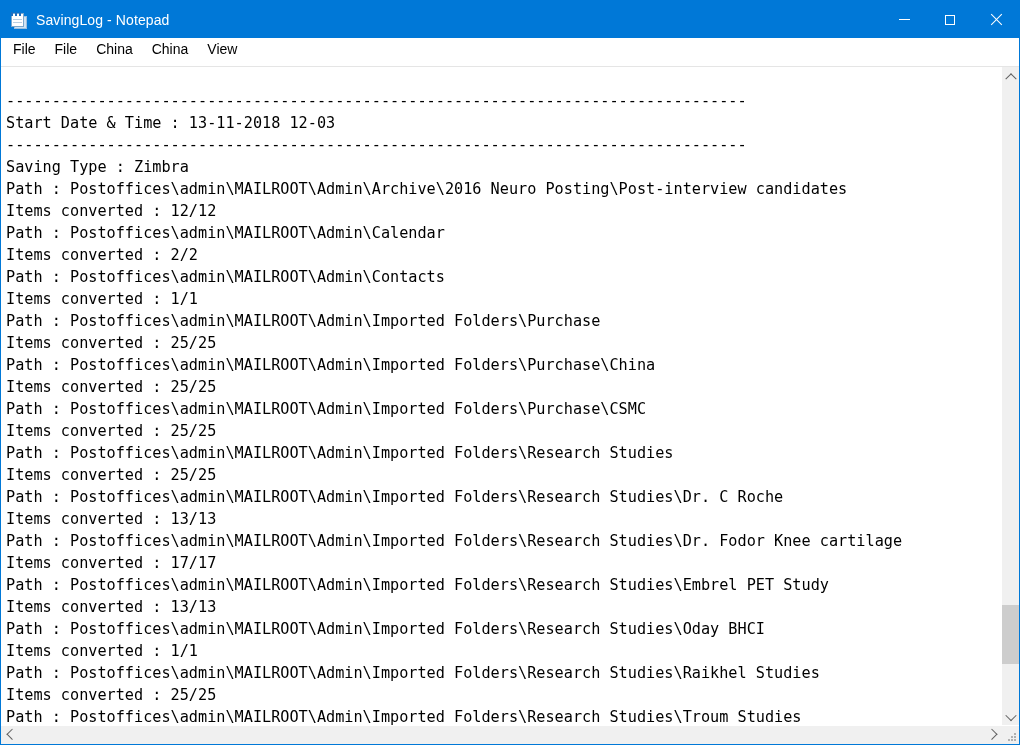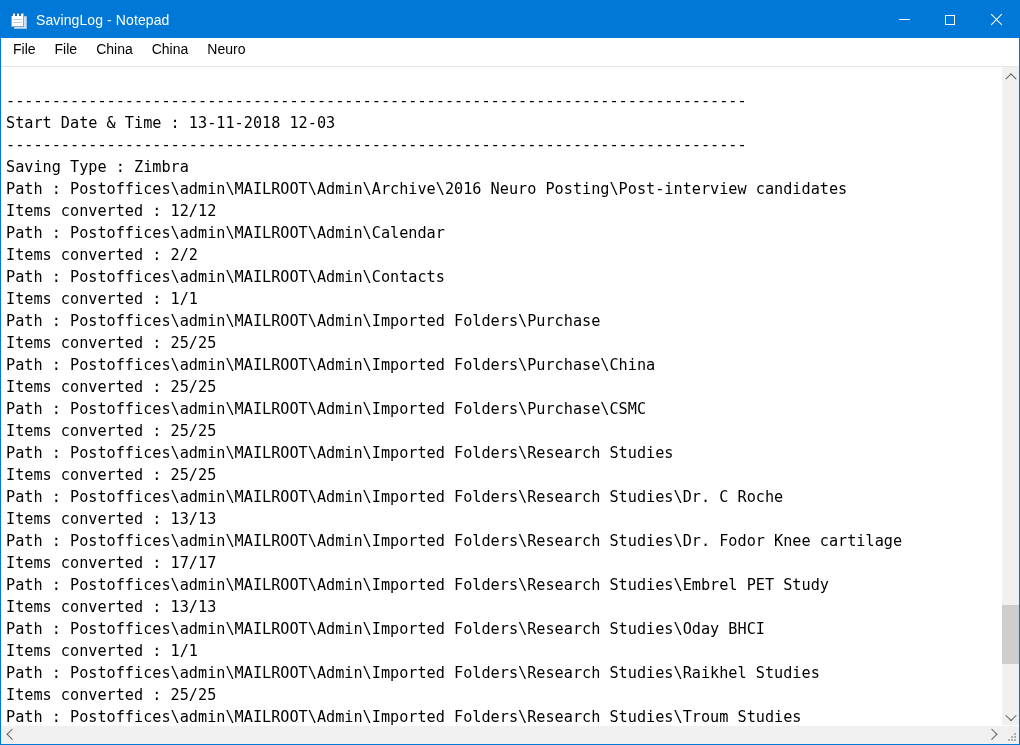--- a/index.html
+++ b/index.html
@@ -276,21 +276,21 @@
         <div class="glyph-close"></div>
       </div>
     </div>
   </div>
 
   <div class="menubar">
     <div class="menu-item">File</div>
     <div class="menu-item">File</div>
     <div class="menu-item">China</div>
     <div class="menu-item">China</div>
-    <div class="menu-item">Neuro</div>
+    <div class="menu-item">View</div>
   </div>
 
   <div class="body-area">
     <div class="text-wrap">
       <div class="text-area">
 ---------------------------------------------------------------------------------
 Start Date &amp; Time : 13-11-2018 12-03
 ---------------------------------------------------------------------------------
 Saving Type : Zimbra
 Path : Postoffices\admin\MAILROOT\Admin\Archive\2016 Neuro Posting\Post-interview candidates

